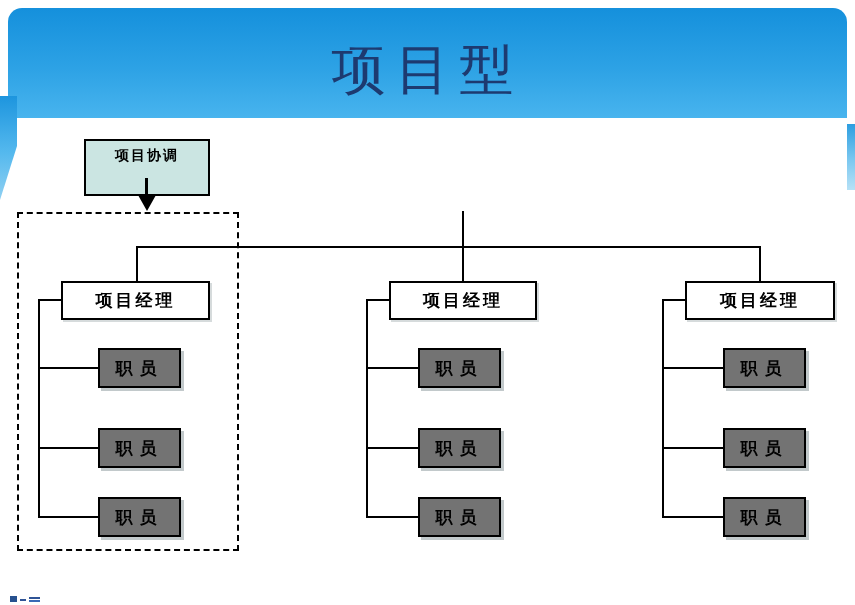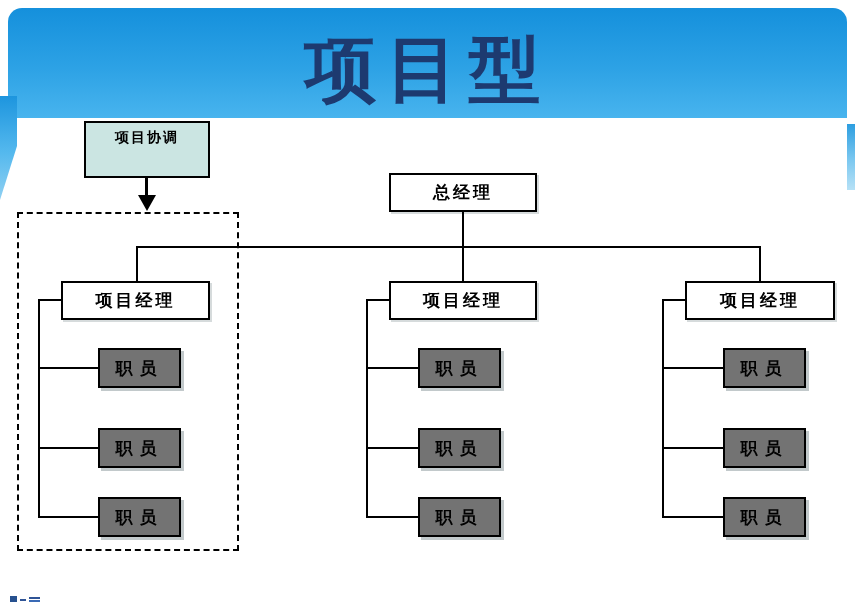--- a/index.html
+++ b/index.html
@@ -3,34 +3,34 @@
 <meta charset="utf-8">
 <style>
   html,body{margin:0;padding:0;background:#fff;}
   body{font-family:"Liberation Sans","DejaVu Sans",sans-serif;}
   .slide{position:relative;width:855px;height:605px;background:#ffffff;overflow:hidden;}
 
   
   .band{position:absolute;left:8px;top:8px;width:839px;height:110px;
         background:linear-gradient(180deg,#1590dc 0%,#2da2e5 55%,#48b4ee 100%);
         border-radius:14px 14px 0 0;display:flex;align-items:center;justify-content:center;}
-  .band h1{margin:0;padding-top:12px;font-size:72px;font-weight:bold;letter-spacing:10px;
+  .band h1{margin:0;padding-top:12px;font-size:54px;font-weight:normal;letter-spacing:10px;
            color:#1d3a70;line-height:1;}
   .swoosh{position:absolute;left:0;top:96px;width:17px;height:104px;
           background:linear-gradient(180deg,#1d95de 0%,#55b9ee 55%,#90d0f2 100%);
           clip-path:polygon(0 0,100% 0,100% 48%,0 100%);}
   .rstrip{position:absolute;left:847px;top:124px;width:8px;height:66px;
           background:linear-gradient(180deg,#2d9ee0 0%,#7cc8f0 55%,#b6e1f6 100%);}
 
   
   .box{position:absolute;box-sizing:border-box;border:2px solid #000;background:#fff;
        display:flex;align-items:center;justify-content:center;
        font-size:17px;font-weight:600;color:#000;letter-spacing:3px;}
   .coord{background:#cbe5e2;align-items:flex-start;padding-top:6px;
-         font-size:14px;font-weight:bold;letter-spacing:2px;}
+         font-size:14px;font-weight:bold;letter-spacing:2px;margin-top:18px;}
   .staff{background:#737373;letter-spacing:7px;font-weight:bold;
          box-shadow:3px 3px 0 rgba(120,135,140,0.45);}
   .mgr,.root{box-shadow:2px 2px 0 rgba(120,135,140,0.3);}
 
   
   .ln{position:absolute;background:#000;}
   .arrowhead{position:absolute;width:0;height:0;
              border-left:9px solid transparent;border-right:9px solid transparent;
              border-top:16px solid #000;}
   .dashed{position:absolute;box-sizing:border-box;border:2px dashed #000;background:transparent;}
@@ -55,23 +55,20 @@
   <div class="rstrip"></div>
 
   <div class="box coord" style="left:84px;top:121px;width:126px;height:57px;">
     <span>项目协调</span>
   </div>
   <div class="ln" style="left:145px;top:178px;width:3px;height:18px;"></div>
   <div class="arrowhead" style="left:138px;top:195px;"></div>
 
   <div class="dashed" style="left:17px;top:212px;width:222px;height:339px;"></div>
 
-  <div class="box root" style="left:389px;top:173px;width:148px;height:39px;">
-    <span>总经理</span>
-  </div>
 
   <div class="ln" style="left:462px;top:211px;width:2px;height:70px;"></div>
   <div class="ln" style="left:136px;top:246px;width:625px;height:2px;"></div>
   <div class="ln" style="left:136px;top:246px;width:2px;height:35px;"></div>
   <div class="ln" style="left:759px;top:246px;width:2px;height:35px;"></div>
 
   <div class="box mgr" style="left:61px;top:281px;width:149px;height:39px;">
     <span>项目经理</span>
   </div>
   <div class="ln" style="left:38px;top:299px;width:23px;height:2px;"></div>

